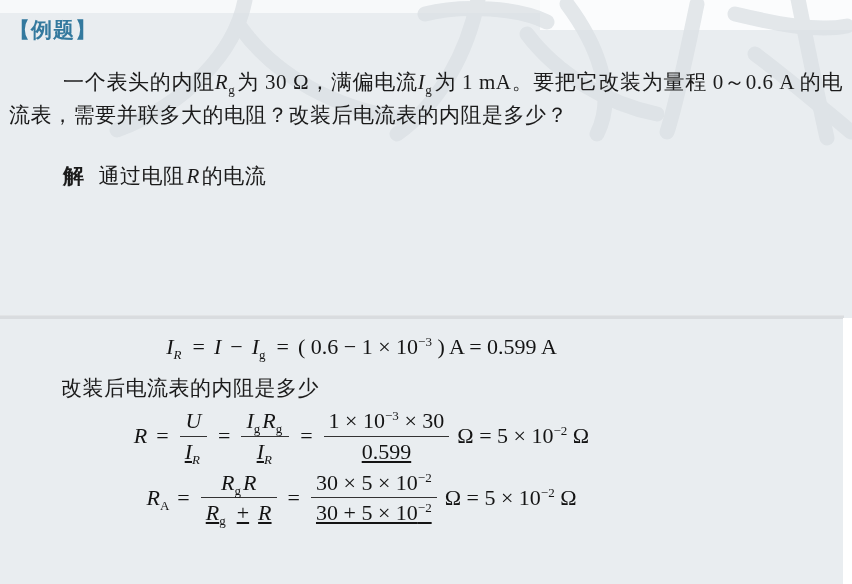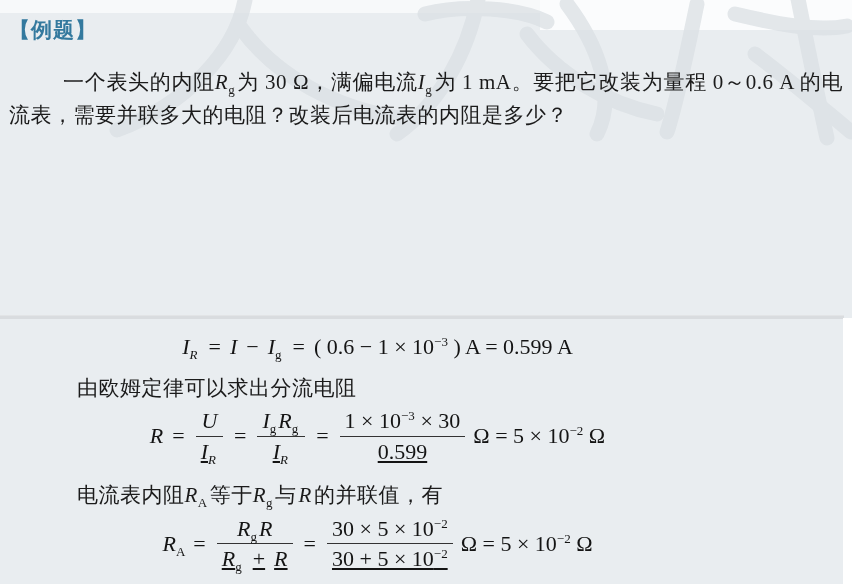--- a/index.html
+++ b/index.html
@@ -9,21 +9,21 @@
     font-family:"Liberation Serif","DejaVu Serif",serif;
     color:#1b1b1b;
   }
   .top-strip{position:absolute;top:0;left:0;width:852px;height:13px;background:#f7f9fa;}
   .top-strip-right{position:absolute;top:0;left:540px;width:312px;height:30px;background:#fbfcfd;}
   .watermark{position:absolute;top:-8px;left:95px;pointer-events:none;opacity:.75;}
   .divider{position:absolute;top:315px;left:0;width:844px;height:3px;background:#d9dcdf;border-top:1px solid #e2e4e6;}
   .right-strip{position:absolute;top:318px;right:0;width:9px;height:266px;background:#ffffff;}
 
   .upper{position:absolute;top:13px;left:0;width:852px;box-sizing:border-box;padding:0 9px;}
-  .lower{position:absolute;top:318px;left:0;width:723px;box-sizing:border-box;padding:0 9px;margin-left:16px;}
+  .lower{position:absolute;top:318px;left:0;width:723px;box-sizing:border-box;padding:0 9px;}
 
   .example-heading{
     margin:3px 0 0 0;font-family:Liberation Mono, monospace;
     font-weight:700;font-size:21px;letter-spacing:1px;
   }
   .para{
     margin:0;font-size:21px;line-height:33px;text-align:justify;
     word-break:break-all;letter-spacing:.5px;
   }
   .problem{margin-top:22px;text-indent:54px;}
@@ -72,32 +72,32 @@
     <path d="M702,2 C712,52 722,102 732,146"></path>
   </svg>
 
   <div class="upper">
 
     <h2 class="example-heading" id="heading" style="color: rgb(51, 121, 158);">【例题】</h2>
 
     <p class="para problem"><span>一个表头的内阻</span><i class="mvar tight">R</i><sub class="msub">g</sub><span>为 30 Ω，满偏电流</span><i class="mvar tight">I</i><sub class="msub">g</sub><span>为 1 mA。要把它改装为量程 0～0.6 A 的电流表，需要并联多大的电阻？改装后电流表的内阻是多少？</span></p>
 
 
+    <p class="para solve-intro"><b class="hei">解</b><span>通过电阻</span><i class="mvar">R</i><span>的电流</span></p>
 
   </div>
 
   <div class="divider"></div>
   <div class="right-strip"></div>
 
   <div class="lower">
 
     <div class="formula f1"><i class="mvar tight">I</i><sub class="msub it">R</sub><span class="mop">=</span><i class="mvar tight">I</i><span class="mop">−</span><i class="mvar tight">I</i><sub class="msub">g</sub><span class="mop">=</span><span>( 0.6 − 1 × 10</span><sup class="msup">−3</sup><span> ) A = 0.599 A</span></div>
 
-    <p class="para step-line">由欧姆定律可以求出分流电阻</p>
+    <p class="para step-line">改装后电流表的内阻是多少</p>
 
     <div class="formula f2"><i class="mvar tight">R</i><span class="mop">=</span><span class="frac"><span class="num"><i class="mvar tight">U</i></span><span class="den"><i class="mvar tight">I</i><sub class="msub it">R</sub></span></span><span class="mop">=</span><span class="frac"><span class="num"><i class="mvar tight">I</i><sub class="msub">g</sub><i class="mvar tight">R</i><sub class="msub">g</sub></span><span class="den"><i class="mvar tight">I</i><sub class="msub it">R</sub></span></span><span class="mop">=</span><span class="frac"><span class="num"><span>1 × 10</span><sup class="msup">−3</sup><span> × 30</span></span><span class="den"><span>0.599</span></span></span><span class="tail">Ω = 5 × 10</span><sup class="msup">−2</sup><span> Ω</span></div>
 
-    <p class="para step-line"><span>电流表内阻</span><i class="mvar tight">R</i><sub class="msub">A</sub><span>等于</span><i class="mvar tight">R</i><sub class="msub">g</sub><span>与</span><i class="mvar">R</i><span>的并联值，有</span></p>
 
     <div class="formula f3"><i class="mvar tight">R</i><sub class="msub">A</sub><span class="mop tightr">=</span><span class="frac"><span class="num"><i class="mvar tight">R</i><sub class="msub">g</sub><i class="mvar tight">R</i></span><span class="den"><i class="mvar tight">R</i><sub class="msub">g</sub><span class="mop">+</span><i class="mvar tight">R</i></span></span><span class="mop">=</span><span class="frac"><span class="num"><span>30 × 5 × 10</span><sup class="msup">−2</sup></span><span class="den"><span>30 + 5 × 10</span><sup class="msup">−2</sup></span></span><span class="tail">Ω = 5 × 10</span><sup class="msup">−2</sup><span> Ω</span></div>
 
   </div>
 </div>
 
 </body></html>

